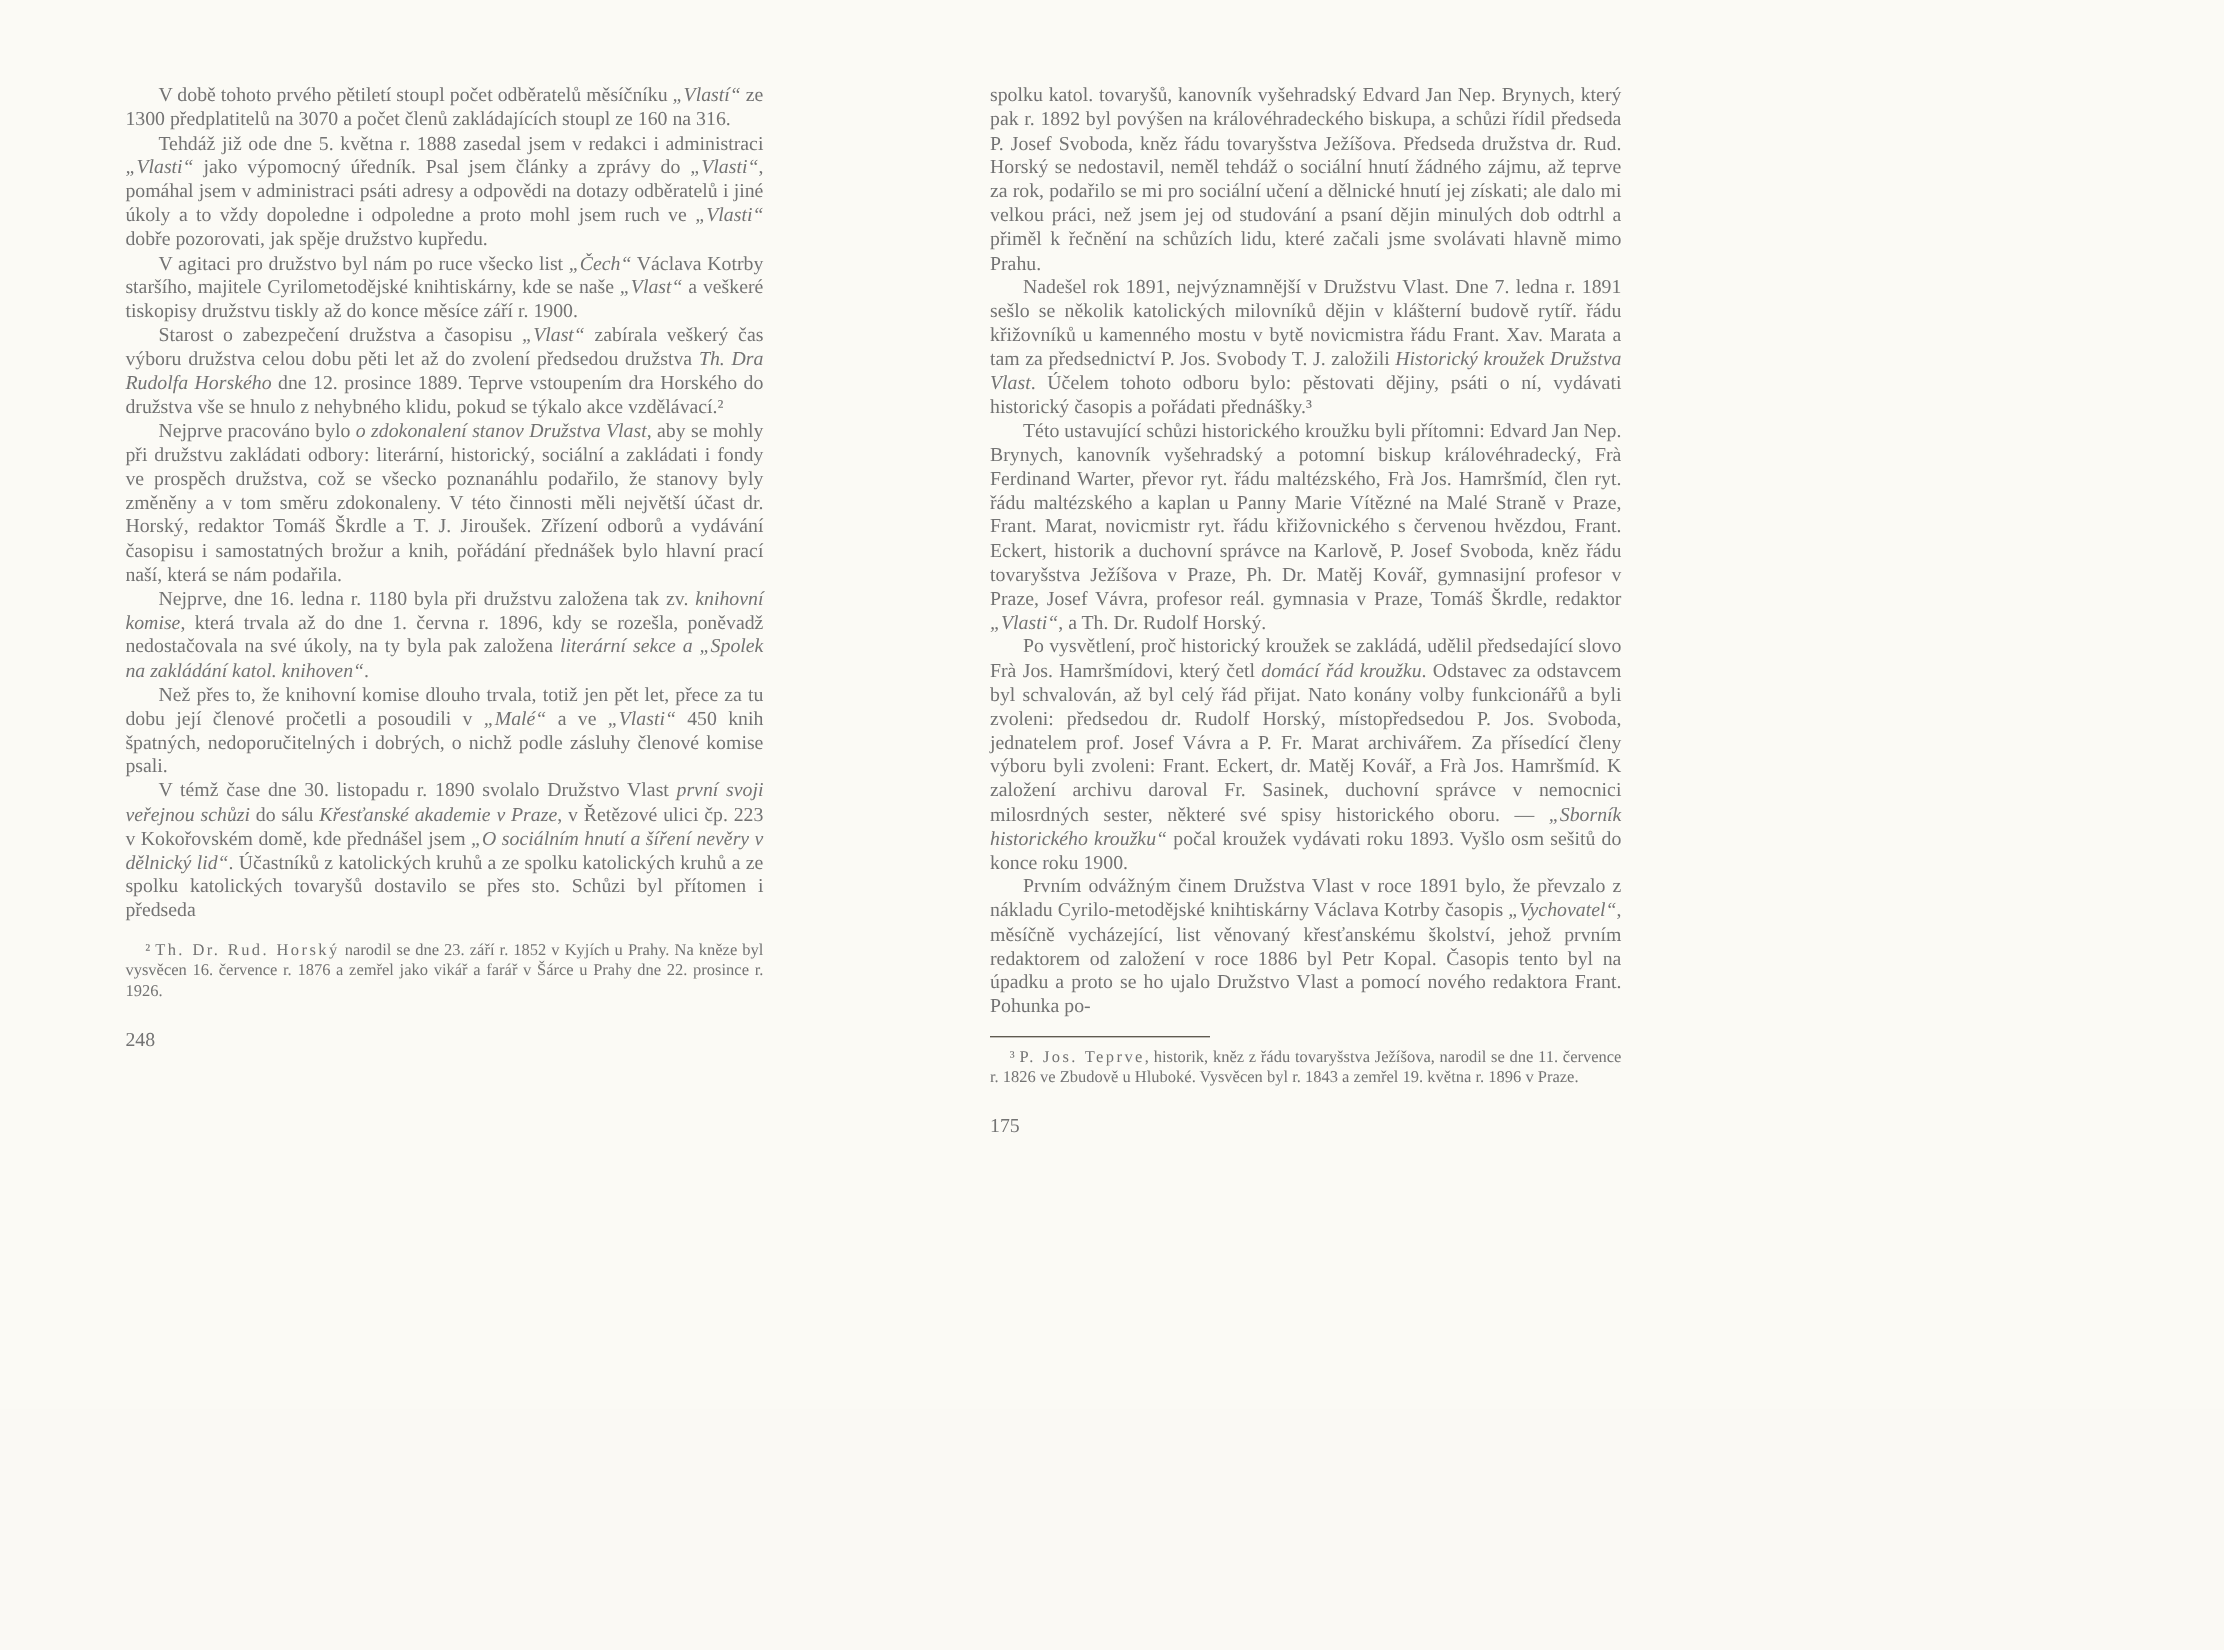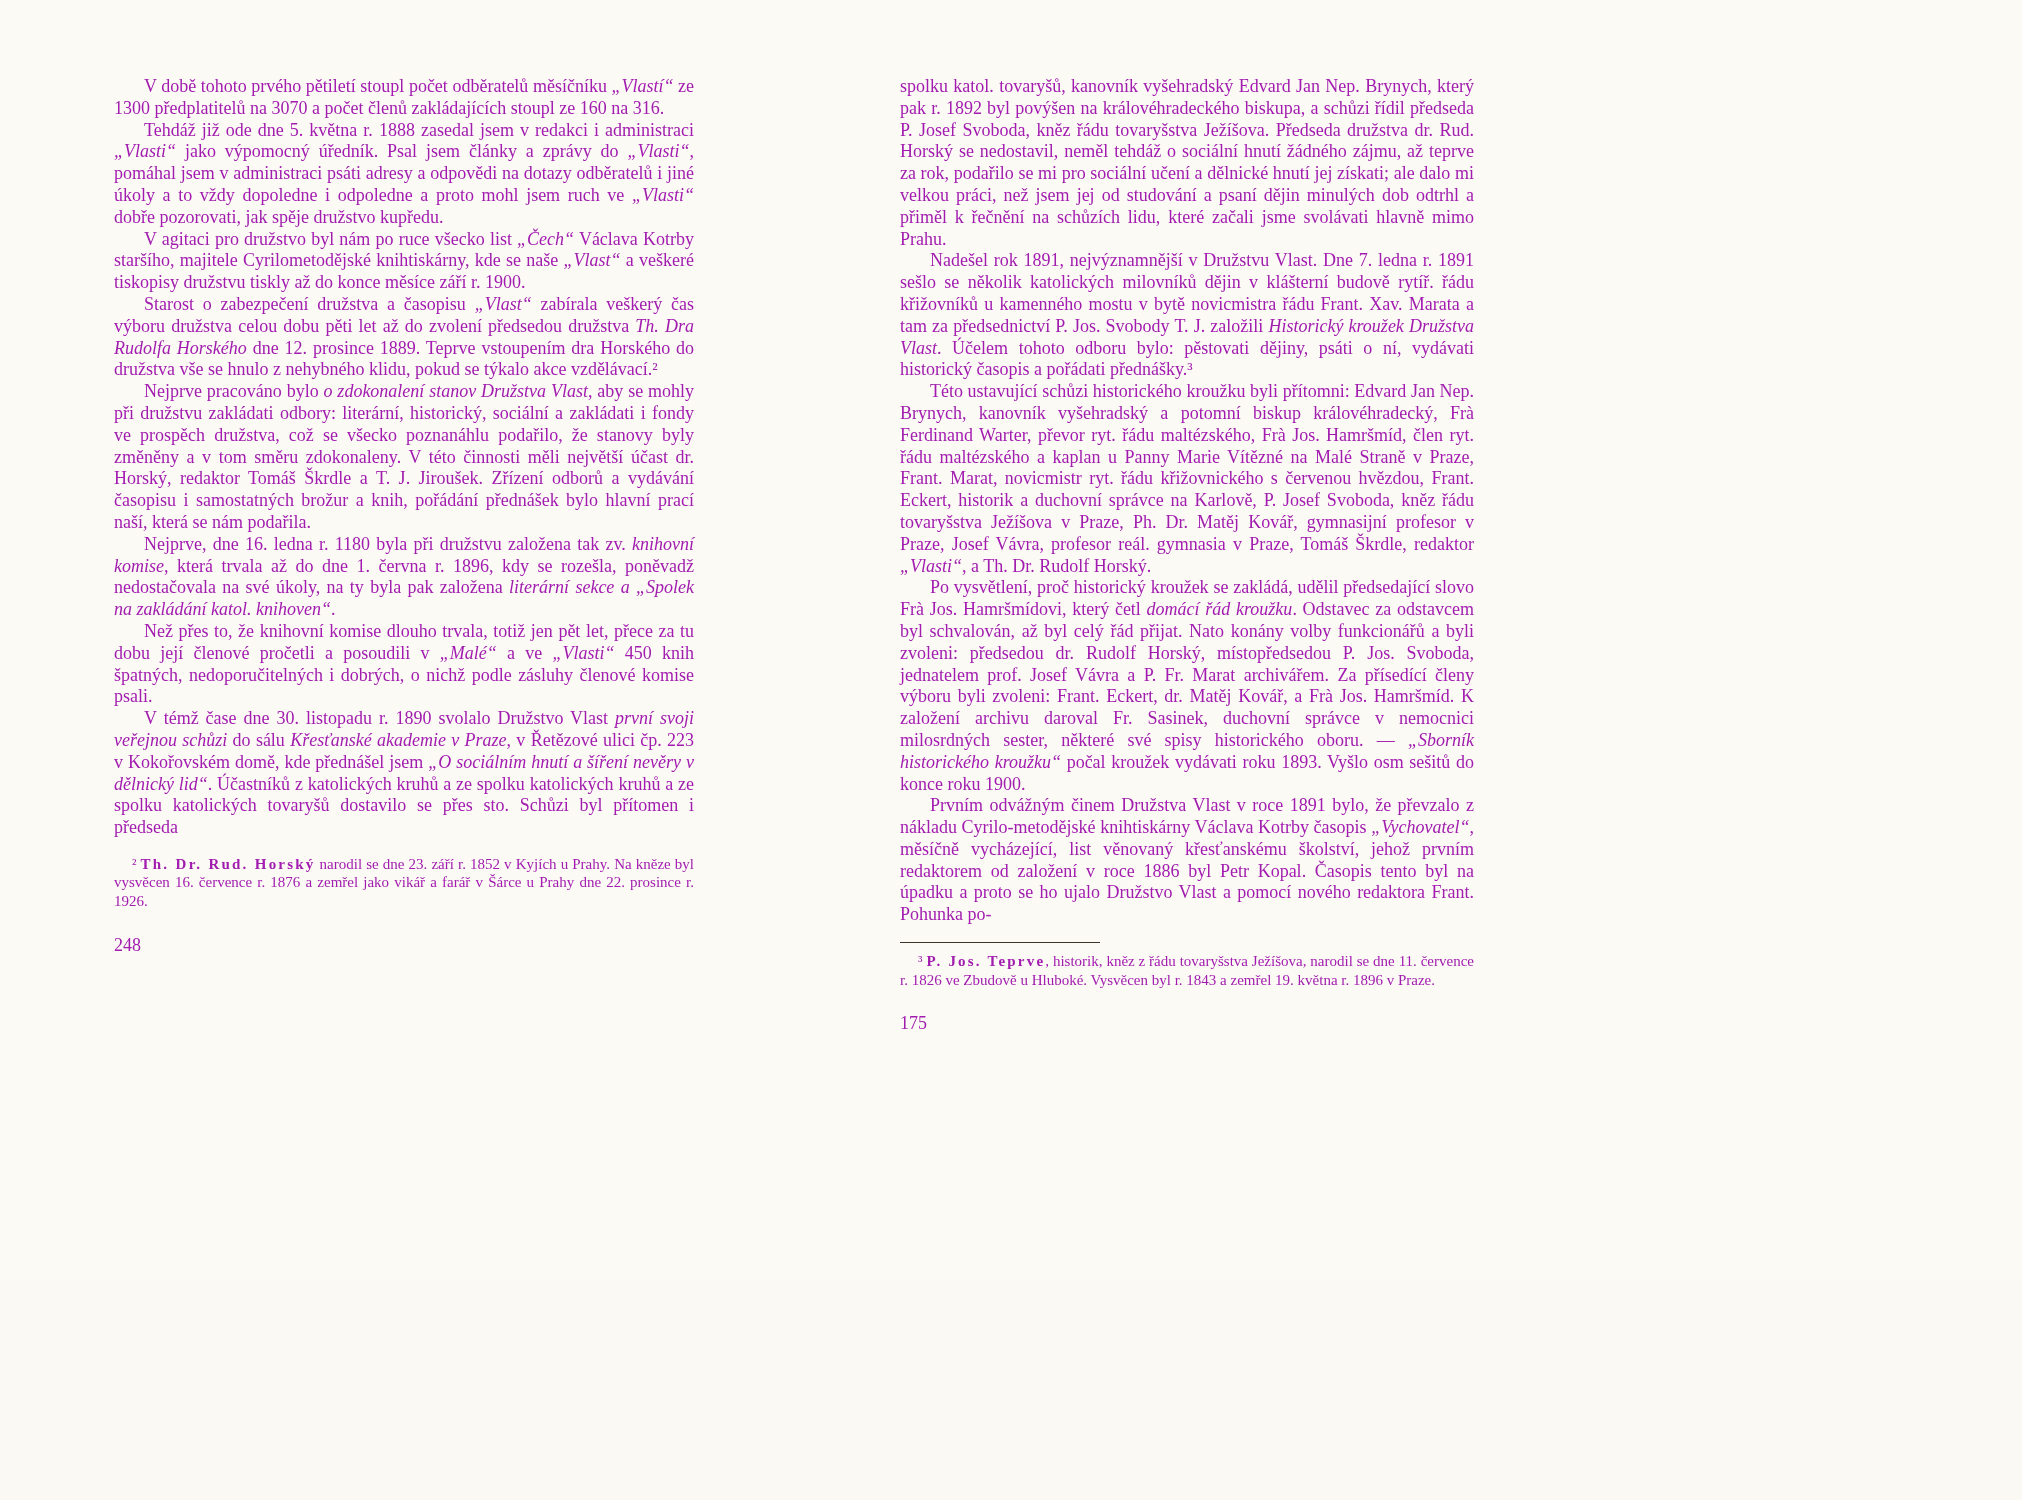--- a/index.html
+++ b/index.html
@@ -6,36 +6,36 @@
   body {
     background: #faf9f4;
     font-family: "Liberation Serif", "DejaVu Serif", serif;
   }
   .sheet {
     position: relative;
     width: 2022px;
     height: 1281px;
     background: #fbfaf5;
     overflow: hidden;
-    color: #a21caf;
+    color: #737373;
   }
   .page { position: absolute; top: 76px; }
   .page-left  { left: 114px; width: 580px; }
   .page-right { left: 900px; width: 574px; }
 
   .body-text .para {
     margin: 0;
     text-align: justify;
     font-size: 18px;
     line-height: 21.8px;
   }
   .body-text .para.indent { text-indent: 30px; }
 
   .it { font-style: italic; }
-  .sp { letter-spacing: 2.2px; font-weight: bold; }
+  .sp { letter-spacing: 2.2px; }
 
   .footnote-block { margin-top: 16px; }
   .fn-rule {
     width: 200px;
     border-top: 1.5px solid #383428;
     margin: 0 0 9px 0;
   }
   .footnotes .para {
     margin: 0;
     text-align: justify;

